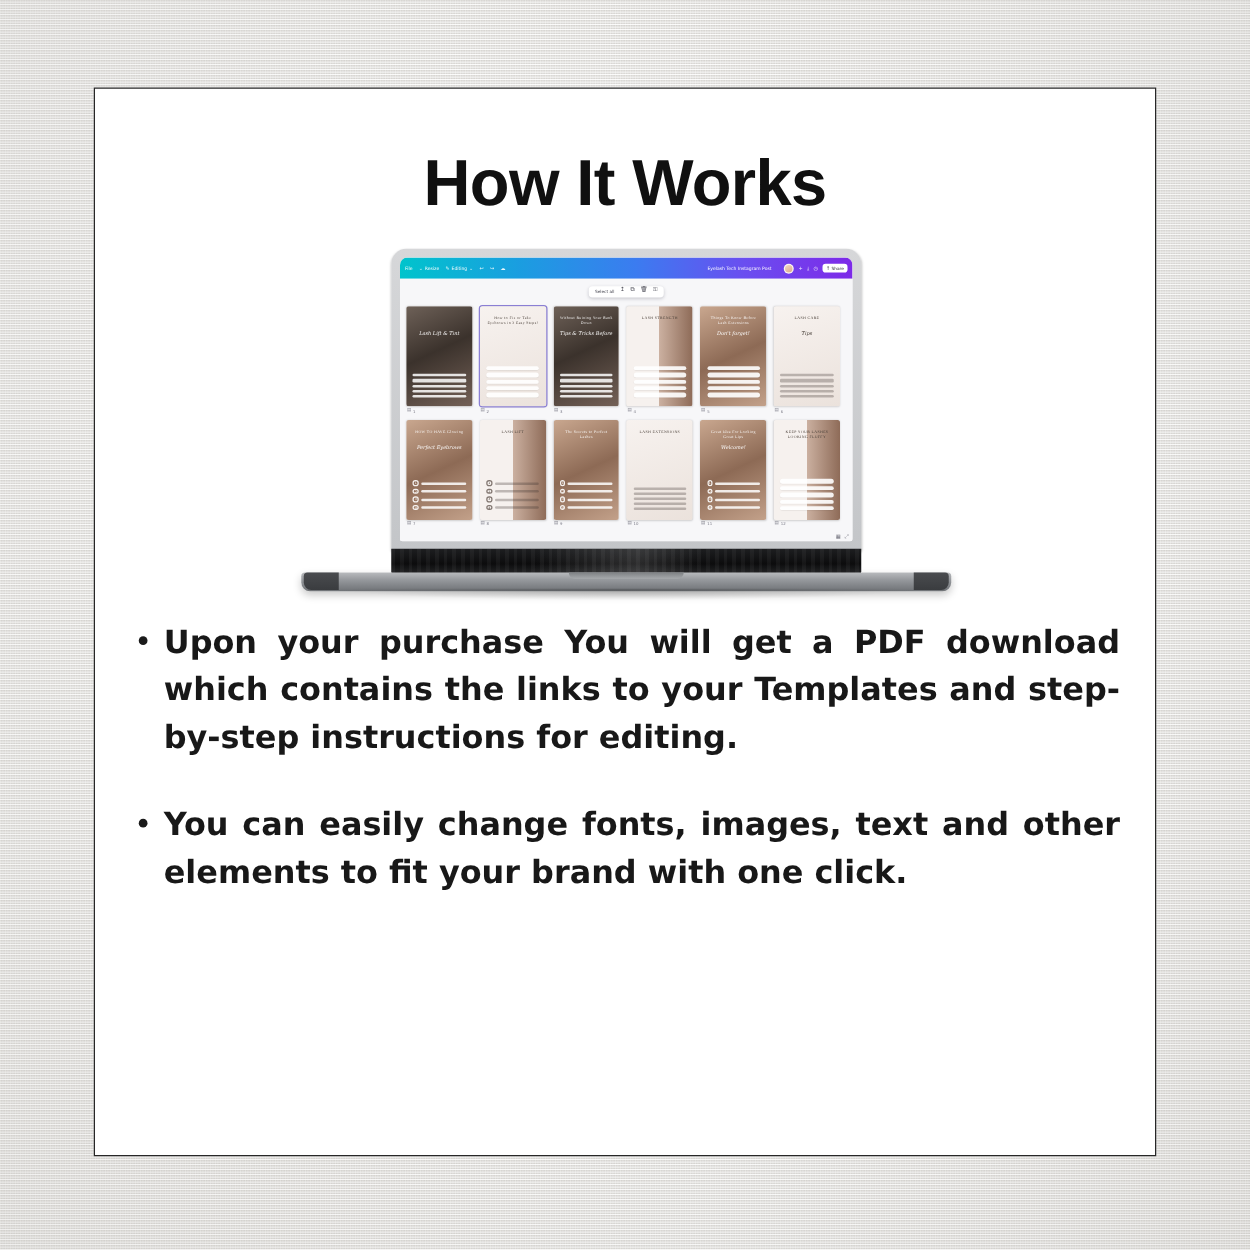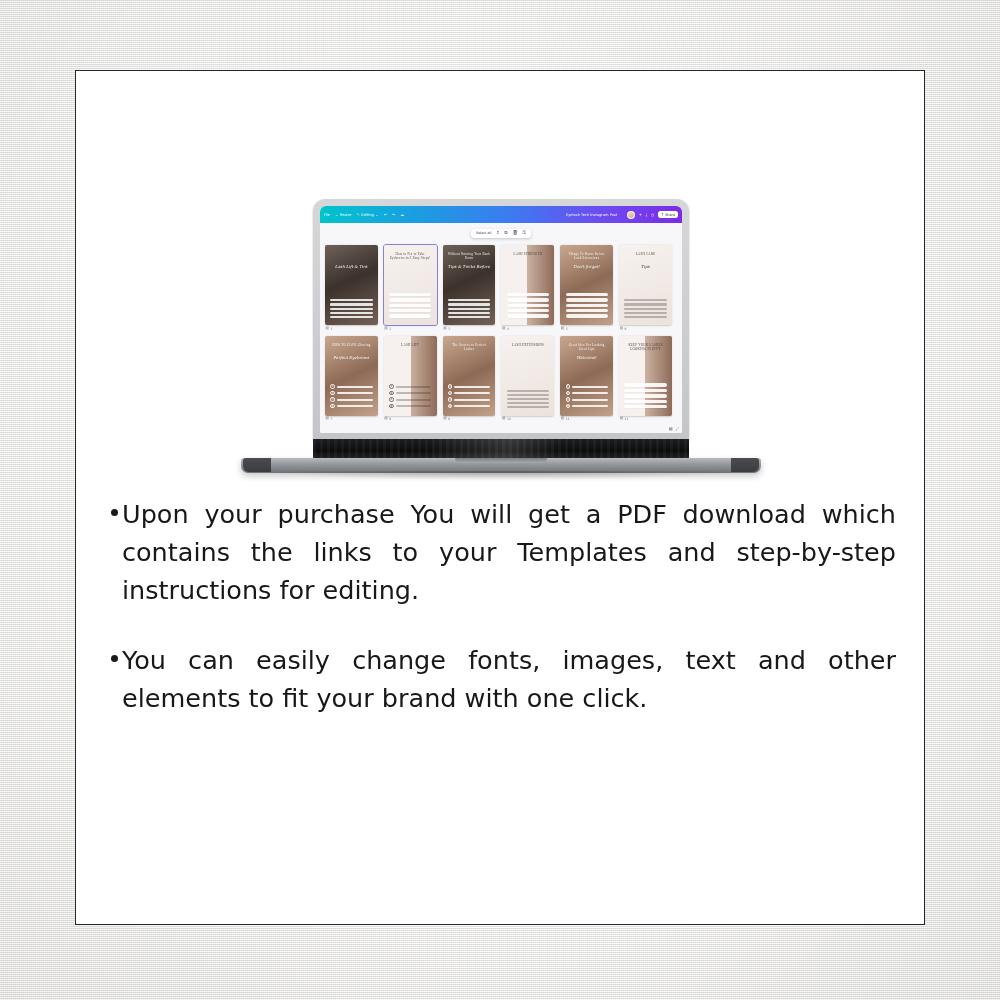--- a/index.html
+++ b/index.html
@@ -184,22 +184,23 @@
     position:absolute; right:3px; bottom:2px;
     display:flex; gap:3px; align-items:center;
     font-size:4.2px; color:#7d7d88;
   }
 
   
   #bullets{
     position:absolute; left:35px; right:28px; top:425px;
   }
   .bullet-row{
-    display:flex; align-items:flex-start; gap:4px;
+    display:flex; align-items:flex-start; gap:13px;
     margin-bottom:32px;
+    font-weight:bold;
   }
   .bullet-row:last-child{ margin-bottom:4px; }
   .bullet-dot{
     flex:0 0 auto; width:7px; height:7px; border-radius:50%;
     background:#1a1a1a; margin-top:13px;
   }
   .bullet-text{
     flex:1;
     font-family:"DejaVu Sans", sans-serif;
     font-size:25.5px;
@@ -210,20 +211,21 @@
   }
 </style>
 </head>
 <body>
 
 <div id="paper-texture"></div>
 <div id="paper-vignette"></div>
 
 <div id="card">
 
+  <div id="page-title">How It Works</div>
 
   <div id="laptop">
 
     <div id="laptop-lid">
       <div id="laptop-screen">
 
         <div id="app-topbar">
           <span class="tb-item">
             <span>File</span>
           </span>

